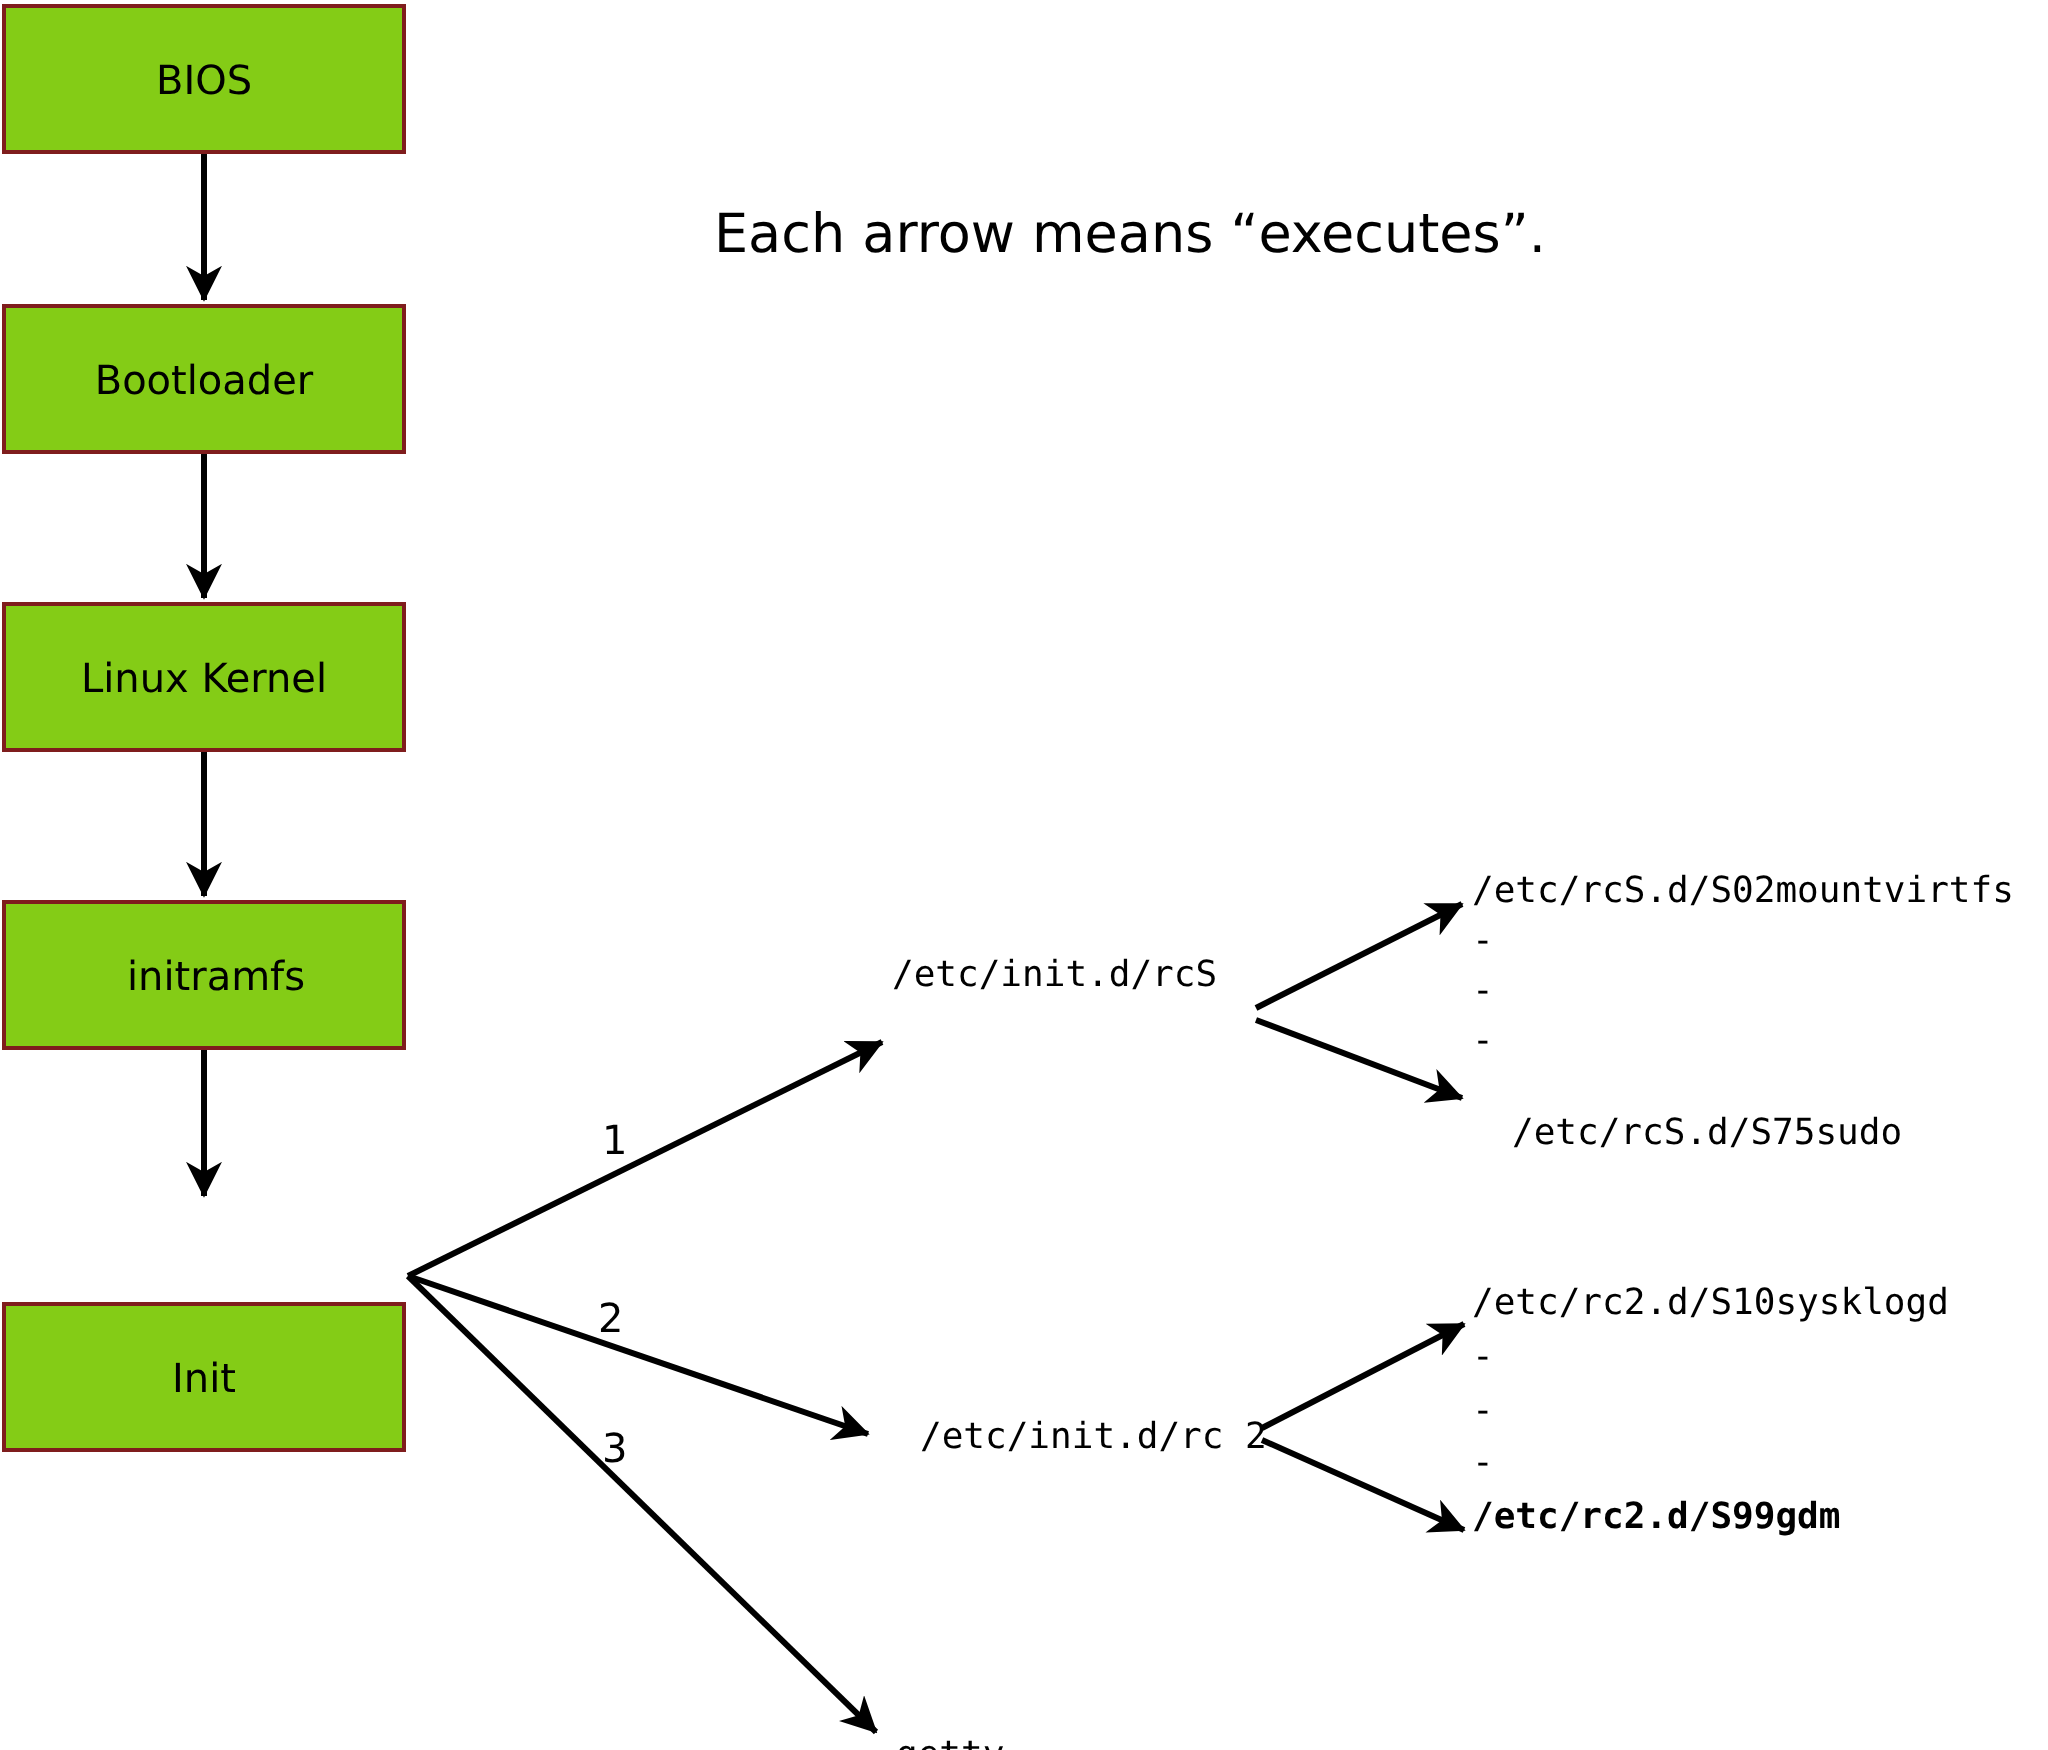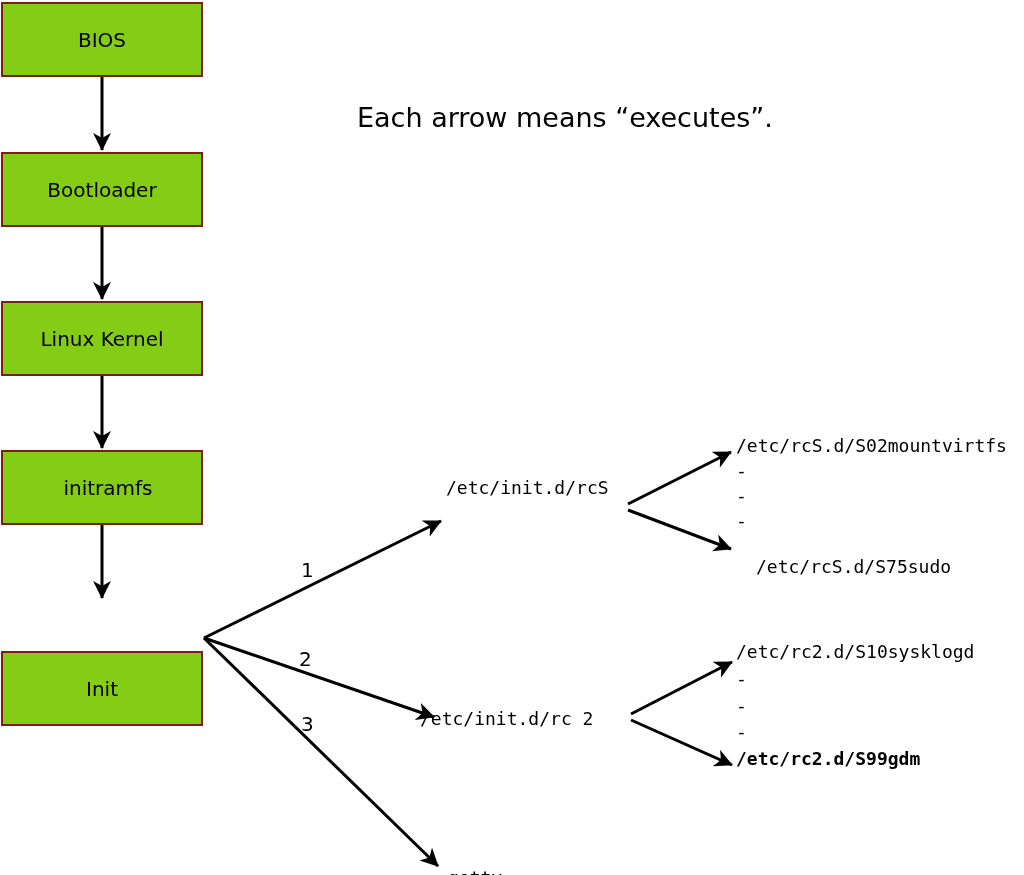--- a/index.html
+++ b/index.html
@@ -57,21 +57,21 @@
   #num-3 { left: 301px; top: 714px; }
 
   .mono {
     position: absolute;
     font-family: "DejaVu Sans Mono", "Liberation Mono", monospace;
     font-size: 18px;
     line-height: 19px;
     white-space: nowrap;
   }
   #txt-rcS   { left: 446px; top: 478px; }
-  #txt-rc2   { left: 420px; top: 709px; }
+  #txt-rc2   { left: 460px; top: 709px; }
   #txt-getty { left: 448px; top: 853px; margin-top: 15px; }
 
   #g1-line-0 { left: 736px; top: 436px; }
   #g1-line-1 { left: 736px; top: 461px; }
   #g1-line-2 { left: 736px; top: 486px; }
   #g1-line-3 { left: 736px; top: 511px; }
   #g1-line-4 { left: 756px; top: 537px; margin-top: 20px; }
 
   #g2-line-0 { left: 736px; top: 642px; }
   #g2-line-1 { left: 736px; top: 669px; }

